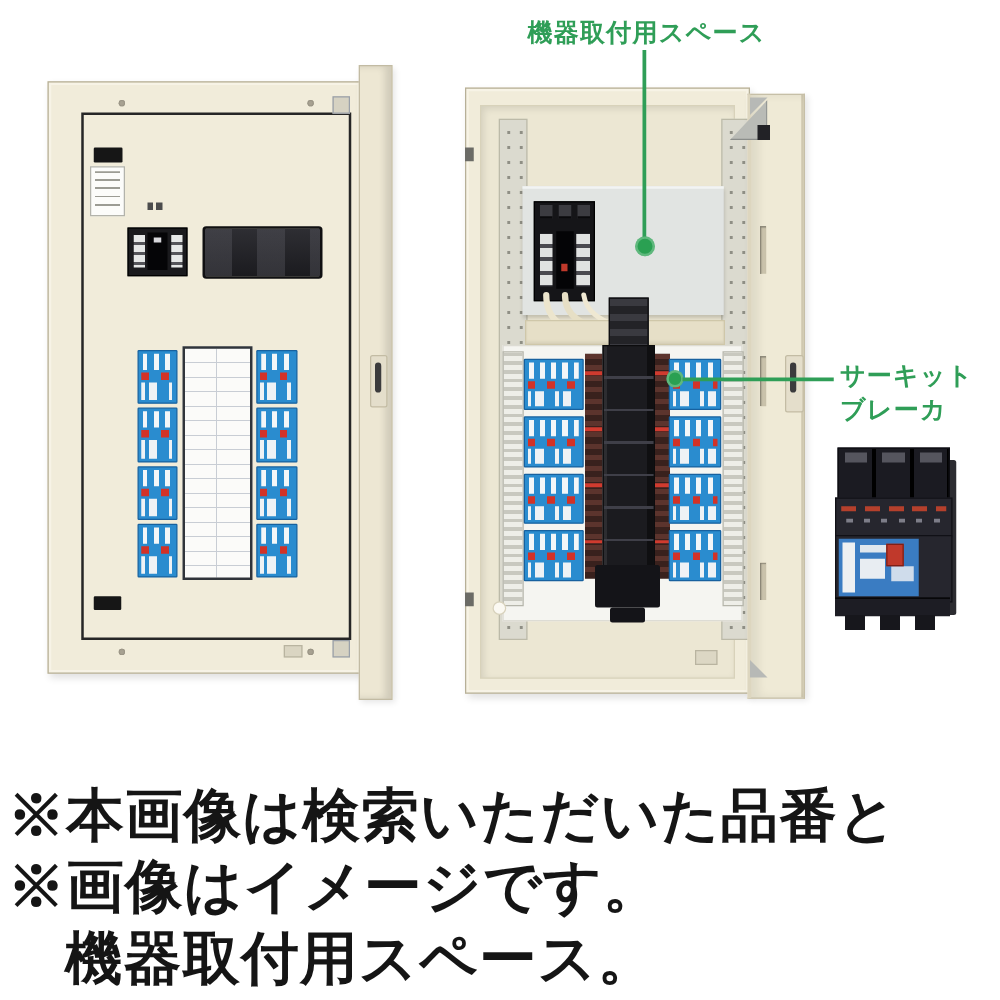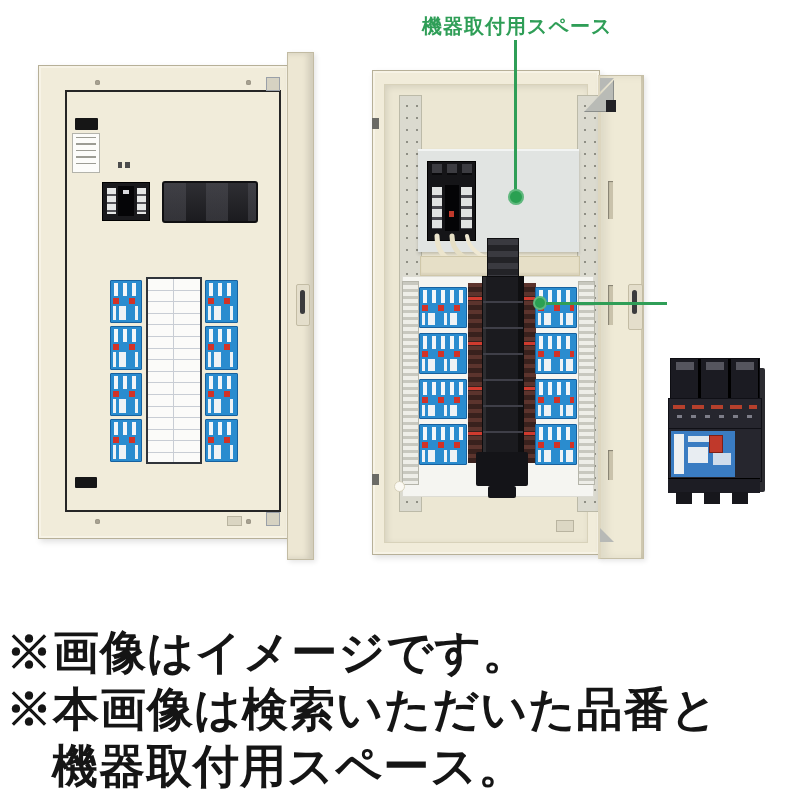--- a/index.html
+++ b/index.html
@@ -278,20 +278,24 @@
     <div class="pb-part" style="left:38px;top:136px;width:16px;height:12px;background:#17171c;"></div>
     <div class="pb-part" style="left:66px;top:136px;width:16px;height:12px;background:#17171c;"></div>
   </div>
 
   <div class="g-text" style="left:422px;top:13px;width:192px;">機器取付用スペース</div>
   <div class="g-line" style="left:514px;top:40px;width:3px;height:152px;"></div>
   <div class="g-dot" style="left:508px;top:189px;width:16px;height:16px;"></div>
 
   <div class="g-dot" style="left:533px;top:296px;width:14px;height:14px;"></div>
   <div class="g-line" style="left:546px;top:302px;width:121px;height:3px;"></div>
+  <div class="g-text" style="left:672px;top:288px;line-height:27px;">
+    <div>サーキット</div>
+    <div>ブレーカ</div>
+  </div>
 
   <div class="disclaimer">
+    <div>※本画像は検索いただいた品番と</div>
     <div>※画像はイメージです。</div>
-    <div>※本画像は検索いただいた品番と</div>
     <div class="indent">機器取付用スペース。</div>
   </div>
 
 </div>
 
 </body></html>

